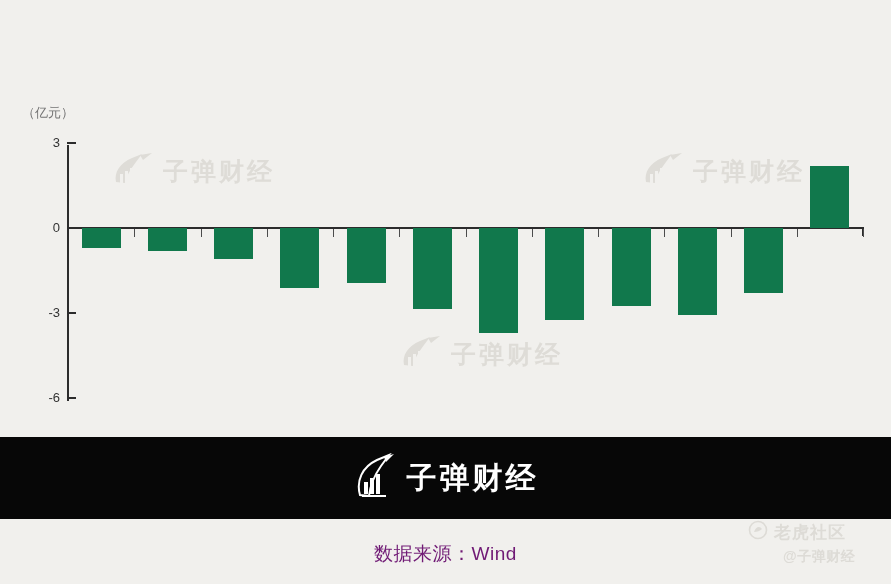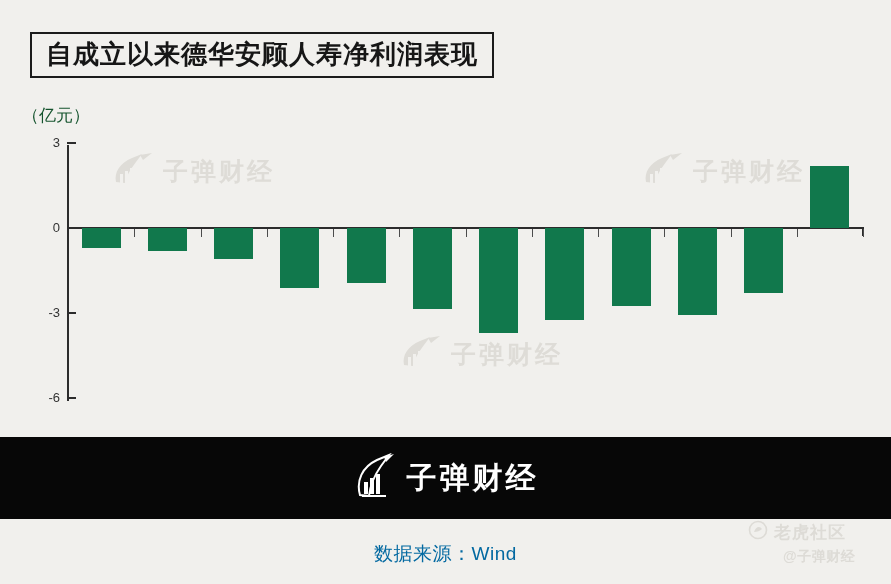--- a/index.html
+++ b/index.html
@@ -36,22 +36,22 @@
     line-height: 1;
     white-space: nowrap;
     font-family: "Liberation Sans", "DejaVu Sans", sans-serif;
   }
 
   
   .unit-label {
     position: absolute;
     left: 22px;
     top: 104px;
-    font-size: 17px;
-    color: #14532d;
+    font-size: 13px;
+    color: #737373;
     white-space: nowrap;
   }
 
   #chart {
     position: absolute;
     left: 0px;
     top: 130px;
     width: 891px;
     height: 300px;
   }
@@ -196,21 +196,21 @@
     height: 65px;
     background: #f1f0ed;
   }
   .source-text {
     position: absolute;
     left: 0;
     top: 22px;
     width: 891px;
     text-align: center;
     font-size: 19px;
-    color: #0369a1;
+    color: #701a75;
     letter-spacing: 0.5px;
   }
 
   .tiger-wm {
     position: absolute;
     left: 748px;
     top: 520px;
     display: flex;
     align-items: center;
     gap: 6px;
@@ -231,23 +231,20 @@
     color: #dddbd6;
     letter-spacing: 0.5px;
     white-space: nowrap;
   }
 </style>
 </head>
 <body>
 
 <div id="page">
 
-  <div class="title-wrap">
-    <div class="title-text">自成立以来德华安顾人寿净利润表现</div>
-  </div>
 
   <div class="unit-label">（亿元）</div>
 
   <div id="chart">
     <div class="y-axis"></div>
     <div class="zero-line"></div>
     <div class="axis-cap-top"></div>
 
     <div id="y-ticks">
         <div class="y-tick" style="top: 11.8px;"></div>

